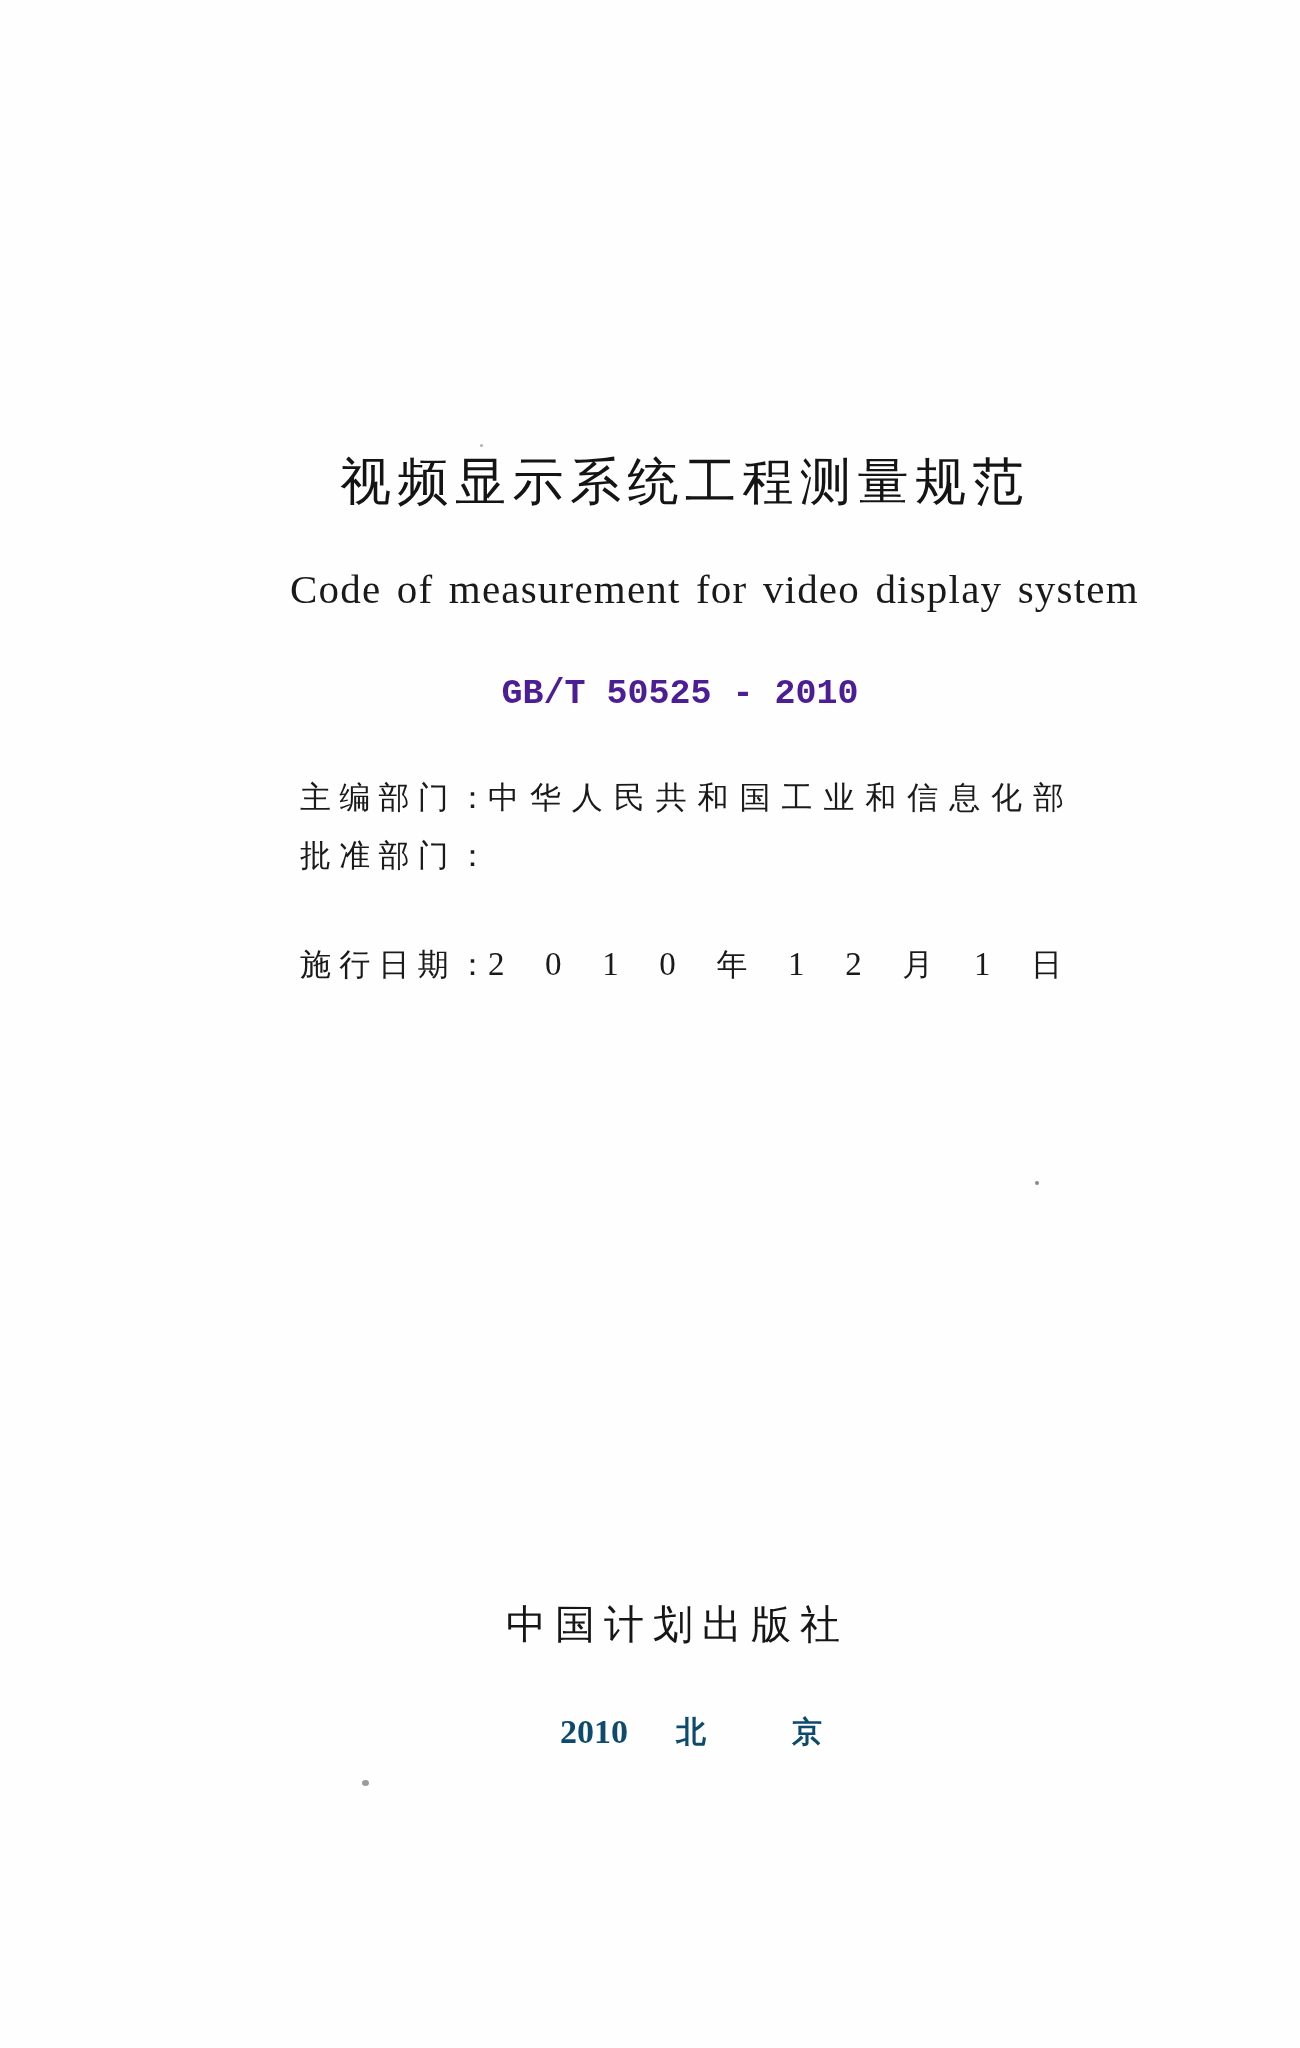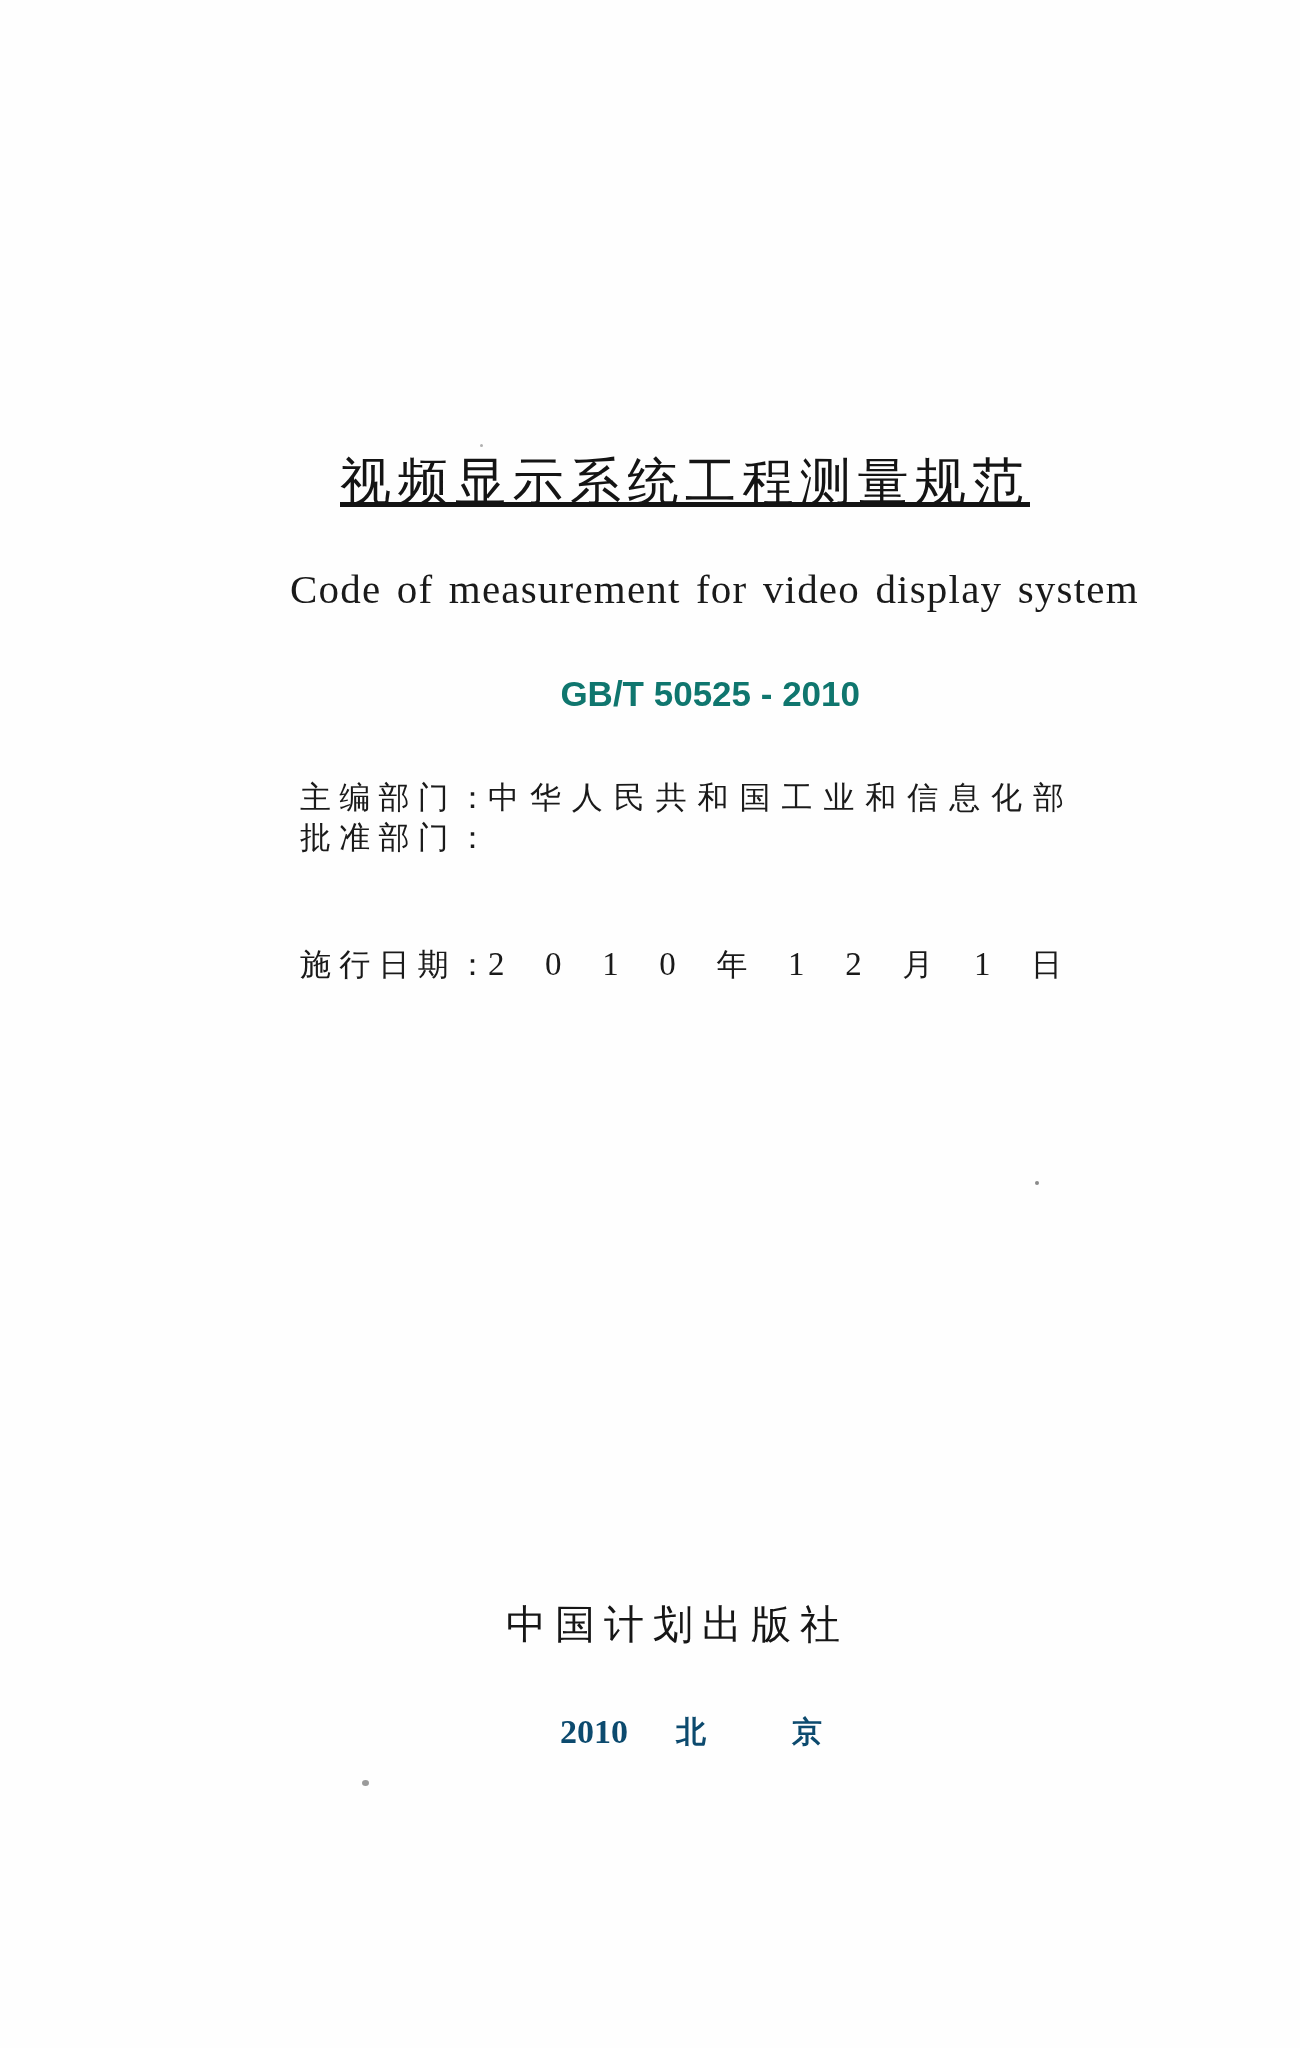--- a/index.html
+++ b/index.html
@@ -36,41 +36,40 @@
   }
   .cn-title {
     left: 330px; top: 448px;
     width: 710px;
     font-family: "DejaVu Serif", serif;
     font-size: 51px;
     line-height: 68px;
     letter-spacing: 6.5px;
     text-align: center;
     color: #141414;
-    text-decoration: underline;
   }
   .en-title {
     left: 290px; top: 563px;
     width: 790px;
     font-family: "Liberation Serif", serif;
     font-size: 41px;
     line-height: 52px;
     letter-spacing: 1.2px;
     word-spacing: 4px;
     color: #1a1a1a;
   }
   .std-code {
     left: 500px; top: 672px;
     width: 360px;
-    font-family: Liberation Sans, sans-serif;
+    font-family: Liberation Mono, monospace;
     font-weight: bold;
     font-size: 35px;
     line-height: 44px;
-    text-align: right;
-    color: #0f766e;
+    text-align: center;
+    color: #4c1d95;
   }
   .info {
     left: 300px;
     width: 764px;
     font-family: "DejaVu Serif", serif;
     font-size: 31px;
     line-height: 42px;
     color: #1a1a1a;
     display: flex;
   }
@@ -82,21 +81,21 @@
     letter-spacing: 0;
   }
   .info .value {
     flex: 1 1 auto;
     text-align: justify;
     text-align-last: justify;
     white-space: normal;
     word-break: break-all;
   }
   .info-1 { top: 776px; }
-  .info-2 { top: 816px; gap: 17px; }
+  .info-2 { top: 834px; gap: 17px; }
   .info-3 { top: 943px; }
 
   .date-row {
     flex: 1 1 auto;
     display: flex;
     justify-content: space-between;
     padding-right: 2px;
   }
   .date-row span { display: inline-block; }
   .date-row .num { font-family: "Liberation Serif", serif; font-size: 33px; }

